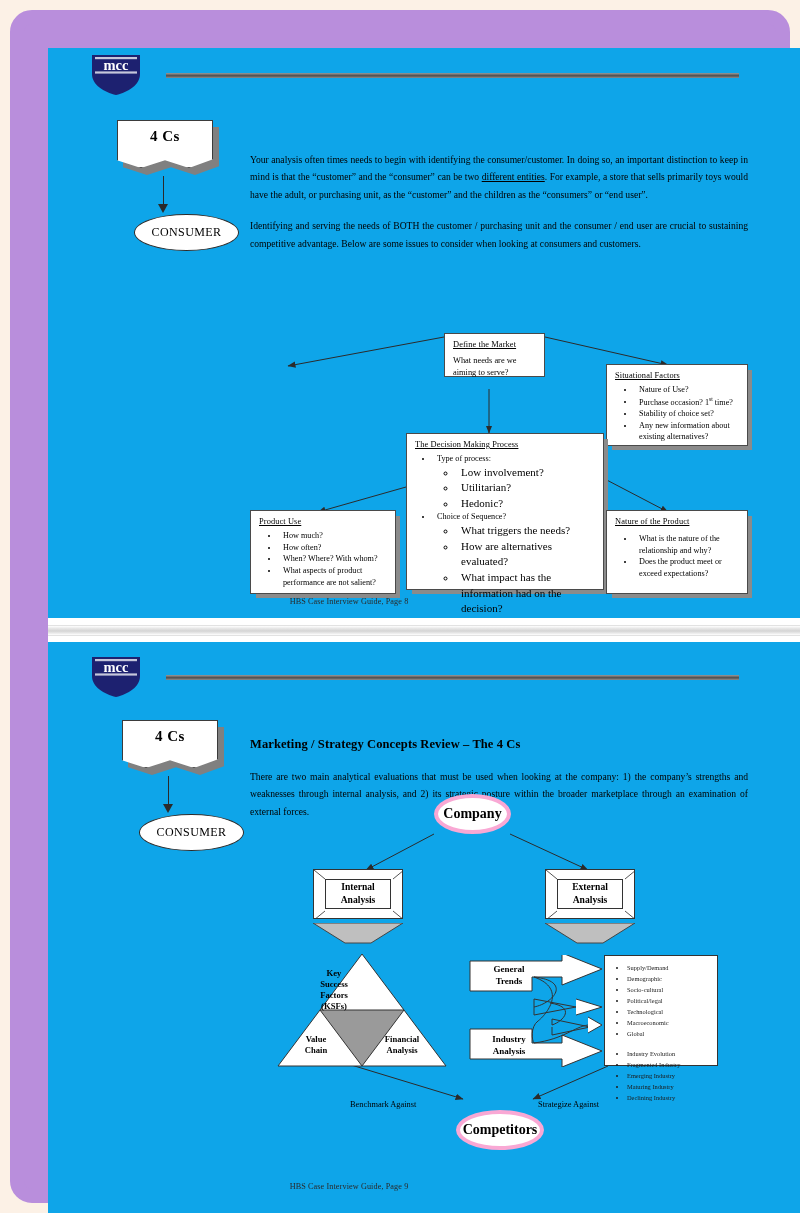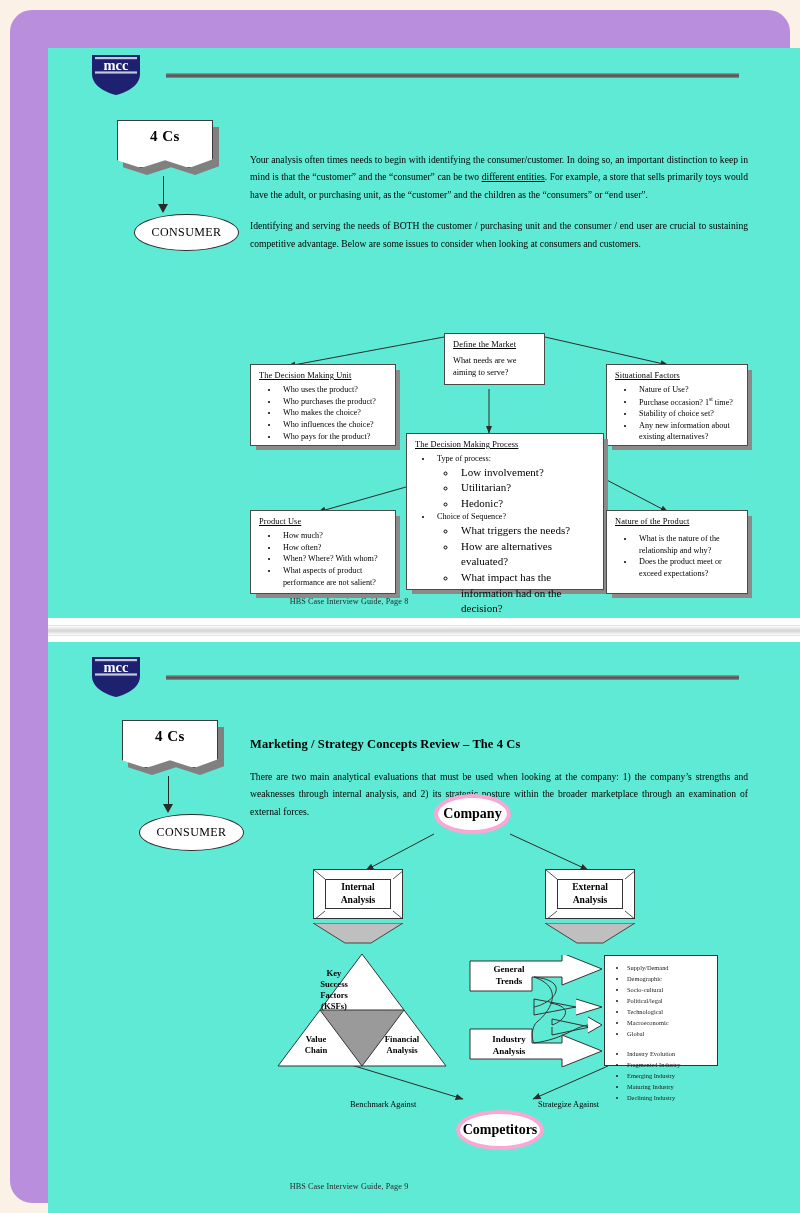--- a/index.html
+++ b/index.html
@@ -14,21 +14,21 @@
     position:absolute; left:10px; top:10px; width:780px; height:1193px;
     border:14px solid #b98edc;
     border-radius:22px;
     background:#b98edc;
   }
   .pages {
     position:absolute; left:24px; top:24px; width:752px; height:1165px;
     background:#ffffff;
     overflow:hidden;
   }
-  .page { position:relative; background:#5eead4; width:752px; }
+  .page { position:relative; background:#0ea5e9; width:752px; }
   .page1 { height:570px; }
   .page-gap {
     height:24px; width:752px; background:#ffffff;
     display:flex; align-items:center;
   }
   .gap-bar {
     width:100%; height:11px;
     background:linear-gradient(to bottom,#ffffff 0%,#e8e8e8 25%,#d4d4d4 55%,#efefef 85%,#ffffff 100%);
     border-top:1px solid #e2e2e2; border-bottom:1px solid #e2e2e2;
   }
@@ -177,35 +177,25 @@
 
         <line x1="497" y1="289" x2="620" y2="317" stroke="#2b2b2b" stroke-width="1" marker-end="url(#ah)"></line>
 
         <line x1="441" y1="341" x2="441" y2="385" stroke="#2b2b2b" stroke-width="1" marker-end="url(#ah)"></line>
 
         <line x1="358" y1="439" x2="270" y2="464" stroke="#2b2b2b" stroke-width="1" marker-end="url(#ah)"></line>
 
         <line x1="553" y1="429" x2="620" y2="464" stroke="#2b2b2b" stroke-width="1" marker-end="url(#ah)"></line>
       </svg>
 
-      <div class="dbox noshadow" style="left:396px;top:285px;width:101px;height:52px;">
+      <div class="dbox noshadow" style="left:396px;top:285px;width:101px;height:44px;">
         <h4>Define the Market</h4>
         <p style="margin-top:6px;">What needs are we aiming to serve?</p>
       </div>
 
-      <div class="dbox" style="left:202px;top:316px;width:146px;height:82px;">
-        <h4>The Decision Making Unit</h4>
-        <ul>
-          <li>Who uses the product?</li>
-          <li>Who purchases the product?</li>
-          <li>Who makes the choice?</li>
-          <li>Who influences the choice?</li>
-          <li>Who pays for the product?</li>
-        </ul>
-      </div>
 
       <div class="dbox" style="left:558px;top:316px;width:142px;height:82px;">
         <h4>Situational Factors</h4>
         <ul>
           <li>Nature of Use?</li>
           <li>Purchase occasion? 1<sup style="font-size:5.6px">st</sup> time?</li>
           <li>Stability of choice set?</li>
           <li>Any new information about existing alternatives?</li>
         </ul>
       </div>

